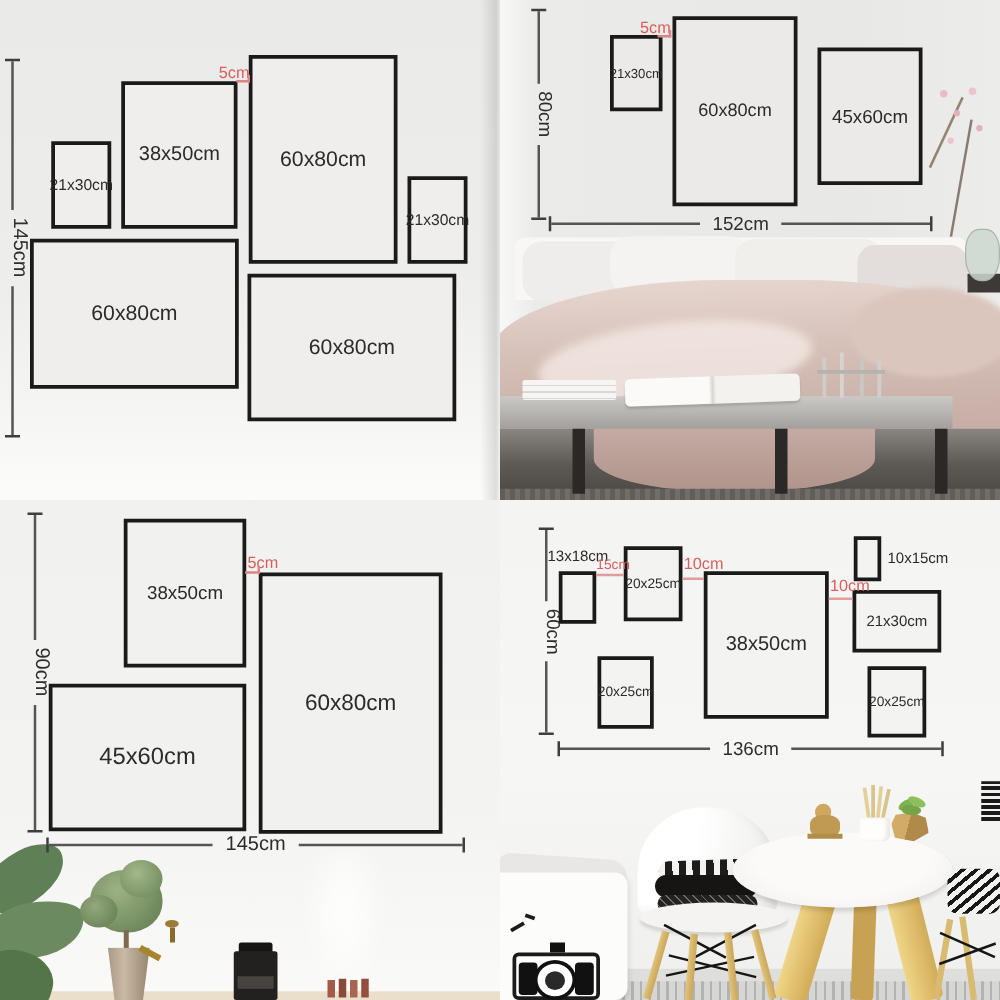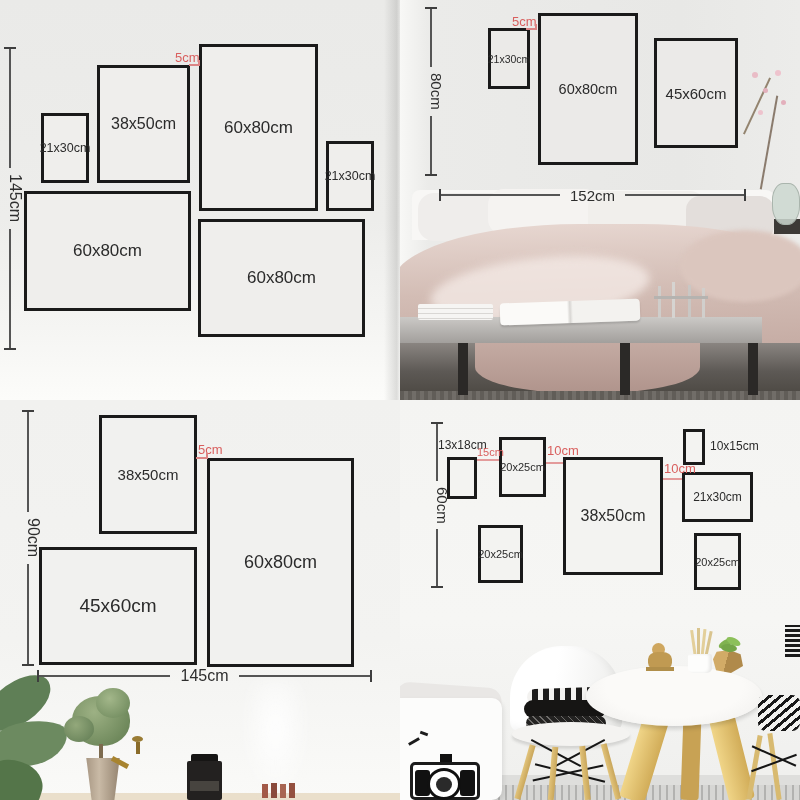--- a/index.html
+++ b/index.html
@@ -116,21 +116,21 @@
     <div class="fr" style="left:254px;top:38px;width:84px;height:110px;font-size:15px">
         <span>45x60cm</span>
       </div>
     <div class="vdim" style="left:24px;top:7px;height:169px">
       <i class="cap"></i>
         <i class="seg"></i>
         <span class="dlbl" style="font-size:15px">80cm</span>
         <i class="seg"></i>
         <i class="cap"></i>
     </div>
-    <div class="hdim" style="left:39px;top:188px;width:307px">
+    <div class="hdim" style="left:39px;top:172px;width:307px">
       <i class="cap"></i>
         <i class="seg"></i>
         <span class="dlbl" style="font-size:15px">152cm</span>
         <i class="seg"></i>
         <i class="cap"></i>
     </div>
     <span class="redtxt" style="left:112px;top:14px;font-size:13px">5cm</span>
     <i class="redtick" style="left:126px;top:24px;width:9px;height:4px"></i>
   </section>
 
@@ -262,20 +262,27 @@
       </div>
     <span class="xlabel" style="left:38px;top:38px;font-size:12px">13x18cm</span>
     <span class="xlabel" style="left:310px;top:39px;font-size:12px">10x15cm</span>
     <div class="vdim" style="left:30px;top:22px;height:166px">
       <i class="cap"></i>
         <i class="seg"></i>
         <span class="dlbl" style="font-size:15px">60cm</span>
         <i class="seg"></i>
         <i class="cap"></i>
     </div>
+    <div class="hdim" style="left:46px;top:192px;width:309px">
+      <i class="cap"></i>
+        <i class="seg"></i>
+        <span class="dlbl" style="font-size:15px">136cm</span>
+        <i class="seg"></i>
+        <i class="cap"></i>
+    </div>
     <span class="redtxt" style="left:77px;top:46px;font-size:11px">15cm</span>
     <div class="redline" style="left:77px;top:59px;width:22px"></div>
     <span class="redtxt" style="left:147px;top:43px;font-size:13px">10cm</span>
     <div class="redline" style="left:146px;top:62px;width:17px"></div>
     <span class="redtxt" style="left:264px;top:61px;font-size:13px">10cm</span>
     <div class="redline" style="left:263px;top:78px;width:19px"></div>
   </section>
 
 </div>
 

